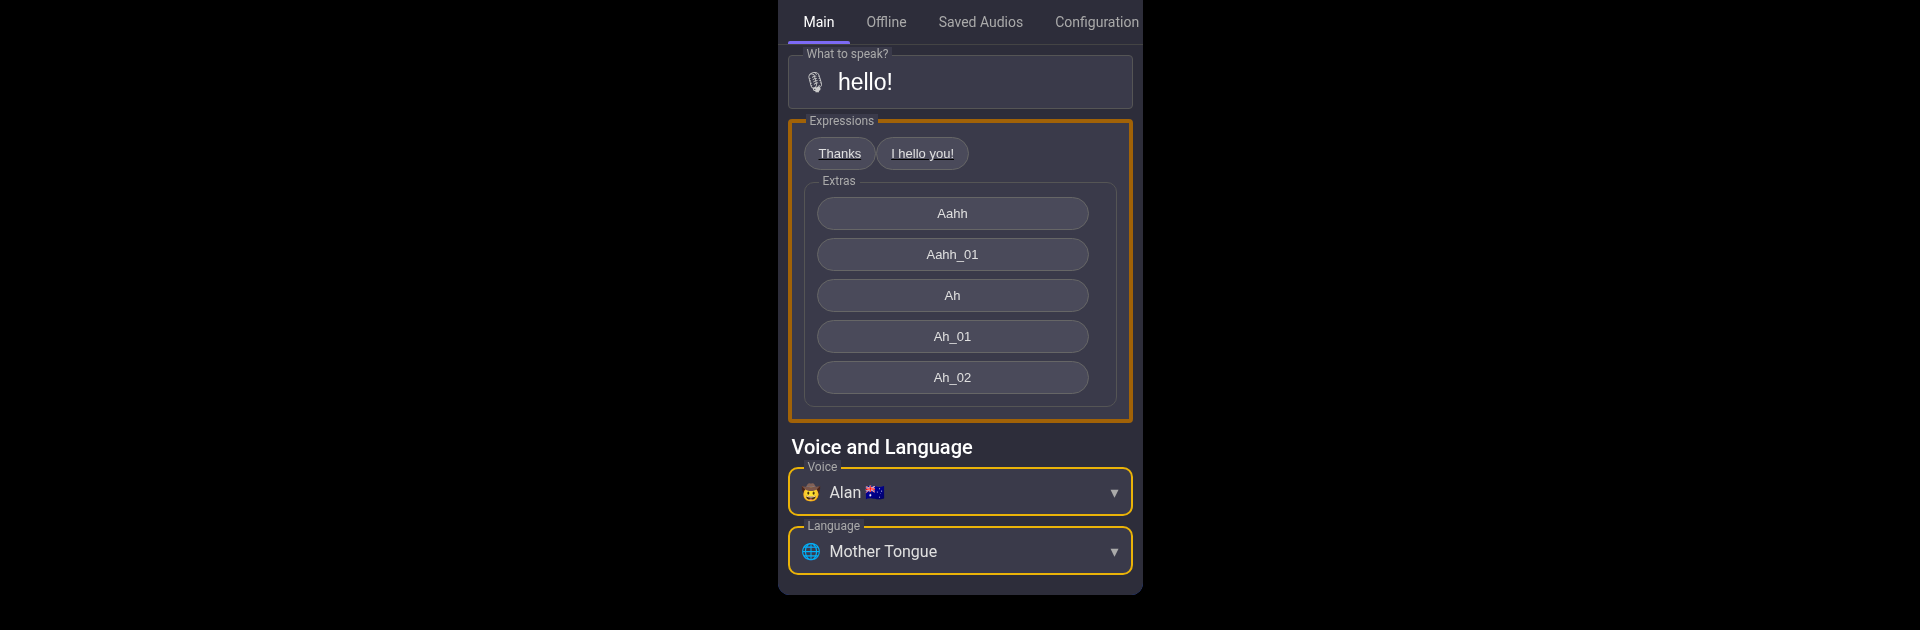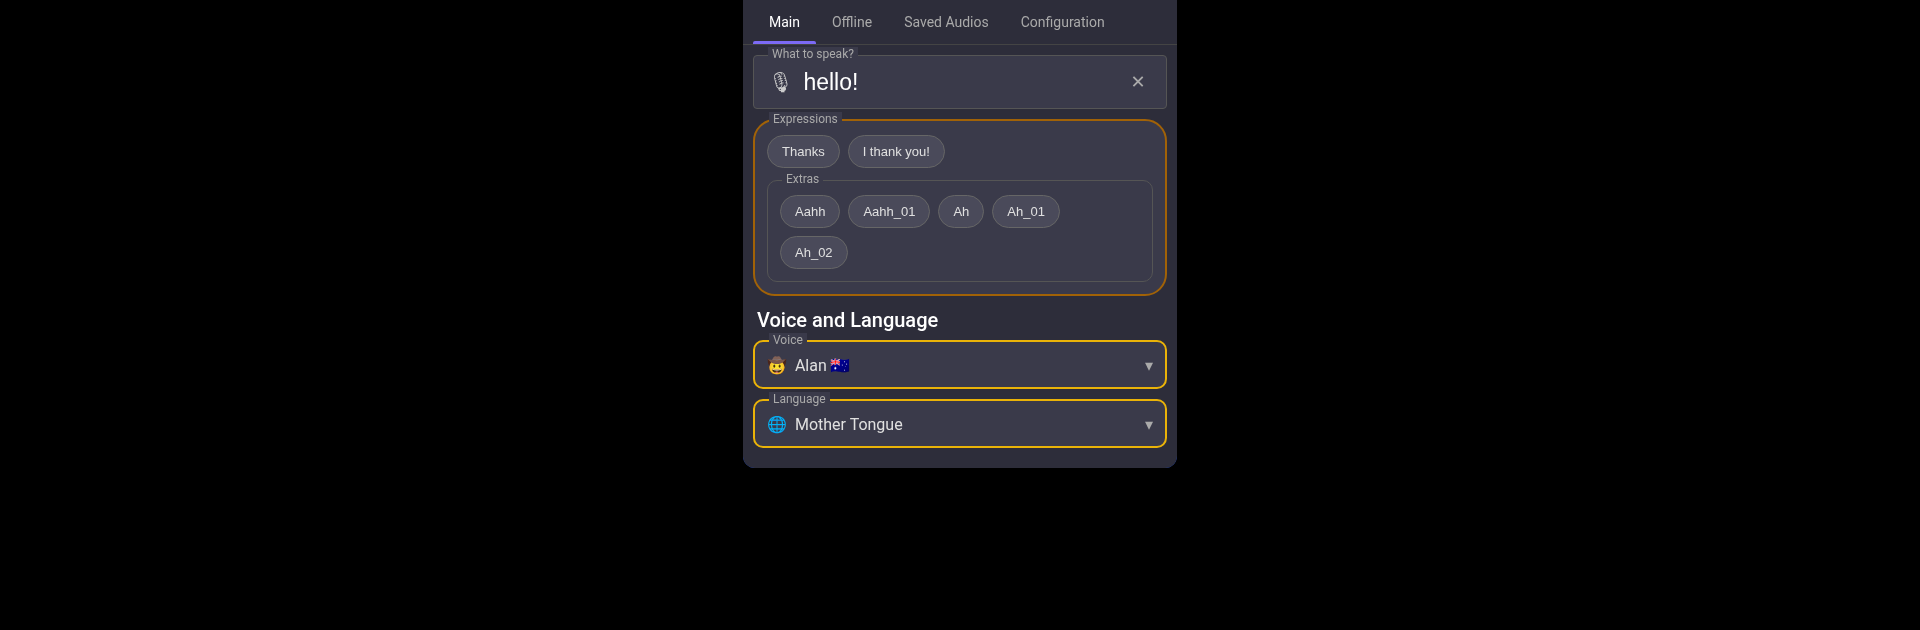--- a/index.html
+++ b/index.html
@@ -13,21 +13,21 @@
       height: 630px;
       background-color: #000000;
       font-family: 'Roboto', Arial, sans-serif;
       display: flex;
       justify-content: center;
       align-items: flex-start;
       overflow: hidden;
     }
 
     .app-container {
-      width: 434px;
+      width: 365px;
       background-color: #1d4ed8;
       border-radius: 0 0 12px 12px;
       overflow: hidden;
       position: relative;
     }
 
     
     .tabs {
       display: flex;
       background-color: #2d2d3a;
@@ -116,32 +116,32 @@
       display: flex;
       align-items: center;
       justify-content: center;
       width: 28px;
       height: 28px;
     }
 
     
     .expressions-card {
       background-color: #3a3a4a;
-      border-radius: 22px;
+      border-radius: 4px;
       padding: 14px 12px 12px 12px;
       margin-bottom: 8px;
-      border: 2px solid #a16207;
+      border: 4px solid #a16207;
       position: relative;
     }
 
     .expressions-row {
       display: flex;
       flex-wrap: wrap;
-      gap: 8px;
       margin-bottom: 12px;
+      text-decoration: underline;
     }
 
     .expr-btn {
       background-color: #4a4a5a;
       border: 1px solid #666;
       border-radius: 20px;
       color: #e0e0e0;
       font-size: 13px;
       padding: 8px 14px;
       cursor: pointer;
@@ -154,20 +154,21 @@
       border-radius: 10px;
       padding: 14px 12px 12px 12px;
       border: 1px solid #555;
       position: relative;
     }
 
     .extras-row {
       display: flex;
       flex-wrap: wrap;
       gap: 8px;
+      flex-direction: column;
     }
 
     .extra-btn {
       background-color: #4a4a5a;
       border: 1px solid #666;
       border-radius: 20px;
       color: #e0e0e0;
       font-size: 13px;
       padding: 8px 14px;
       cursor: pointer;
@@ -229,21 +230,21 @@
         <span class="mic-icon">🎙</span>
         <input class="speak-input" type="text" value="hello!" style="">
         <button class="clear-btn">✕</button>
       </div>
     </div>
 
     <div class="expressions-card">
       <span class="card-label">Expressions</span>
       <div class="expressions-row">
         <button class="expr-btn">Thanks</button>
-        <button class="expr-btn">I thank you!</button>
+        <button class="expr-btn">I hello you!</button>
       </div>
 
       <div class="extras-card" style="margin-top:8px; background-color:#3a3a4a; border:1px solid #555; padding:14px 27px 12px 12px; border-radius:10px; position:relative;">
         <span class="card-label">Extras</span>
         <div class="extras-row">
           <button class="extra-btn">Aahh</button>
           <button class="extra-btn">Aahh_01</button>
           <button class="extra-btn">Ah</button>
           <button class="extra-btn">Ah_01</button>
           <button class="extra-btn">Ah_02</button>

